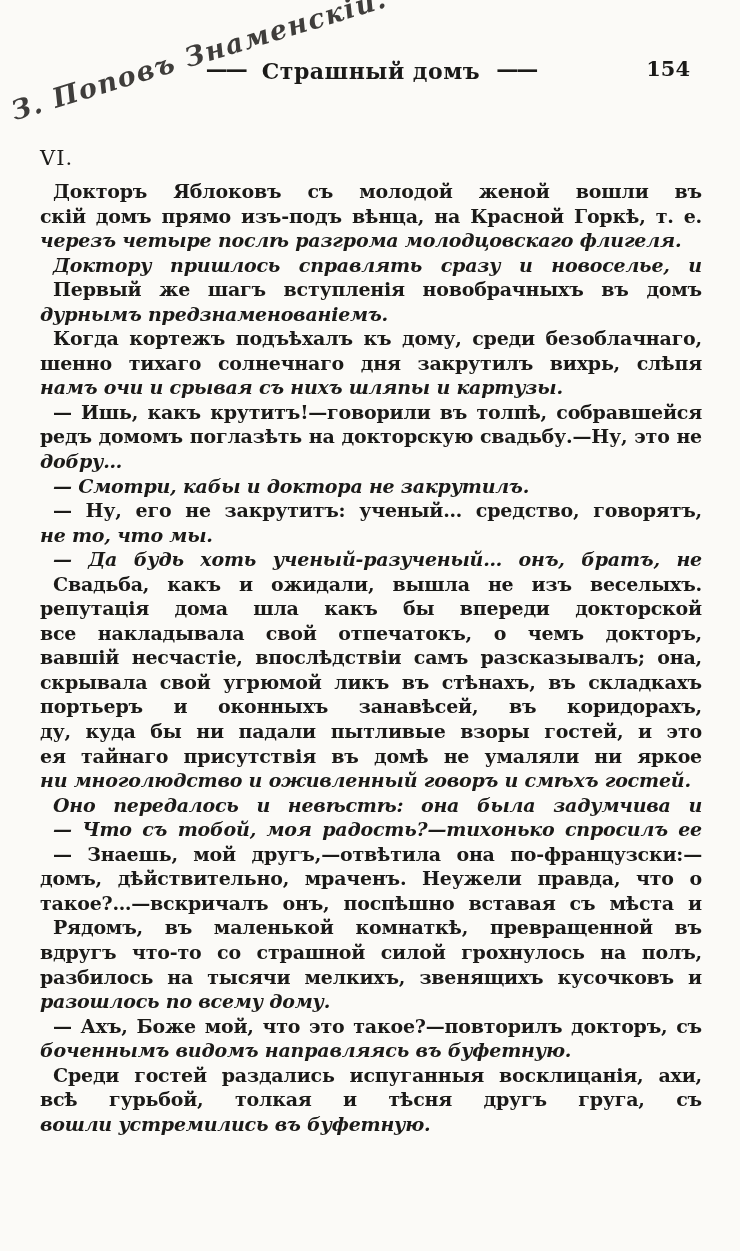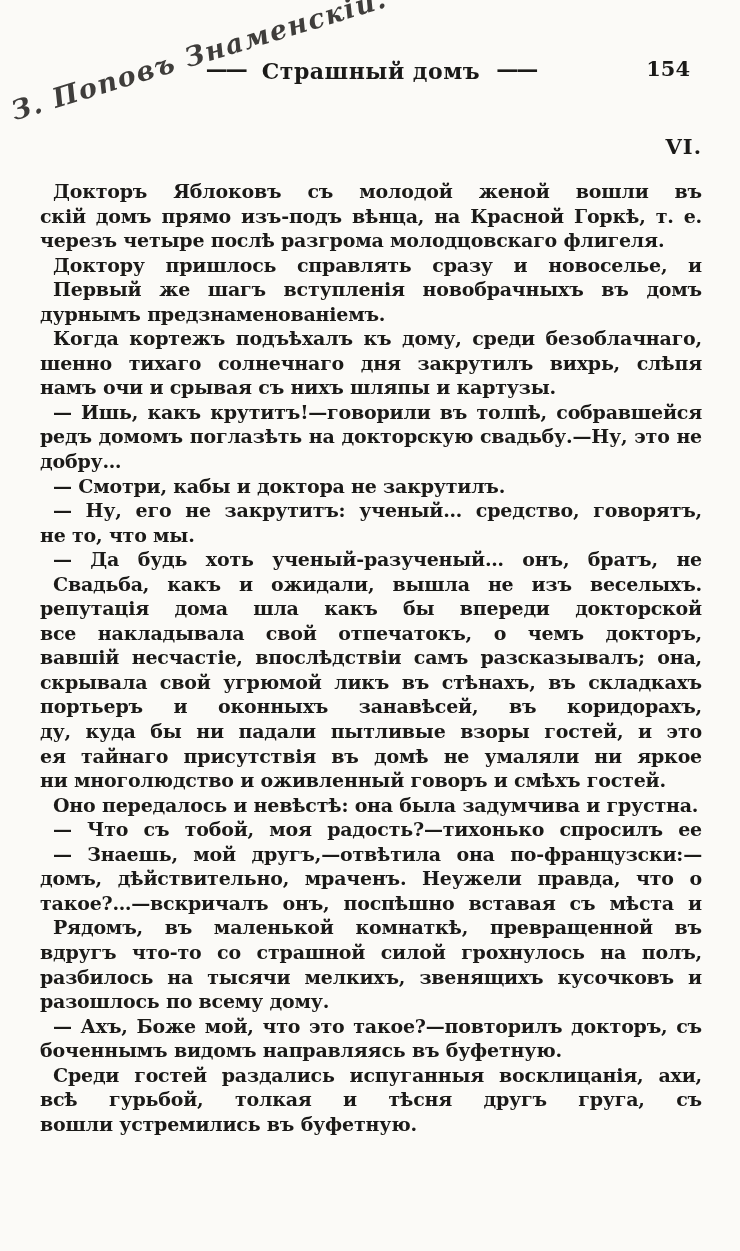--- a/index.html
+++ b/index.html
@@ -56,25 +56,25 @@
     position: absolute;
     right: 50px;
     top: 56px;
     font-size: 21px;
     font-weight: bold;
   }
   
   .chapter {
     position: absolute;
     left: 40px;
-    top: 134px;
+    top: 146px;
     width: 662px;
-    text-align: right;
+    text-align: left;
     font-size: 21px;
-    font-weight: bold;
+    font-weight: normal;
     letter-spacing: 1px;
   }
   
   .body-text {
     position: absolute;
     left: 40px;
     top: 179px;
     width: 662px;
   }
   .para {
@@ -86,20 +86,21 @@
     font-weight: bold;
     letter-spacing: -0.2px;
     text-align: justify;
     text-align-last: justify;
     white-space: normal;
     overflow: hidden;
     max-height: 24.55px;
   }
   .line.last {
     text-align-last: left;
+    font-style: italic;
   }
   .line.first {
     text-indent: 13px;
   }
 </style>
 </head>
 <body>
 
 <div class="page">
 

